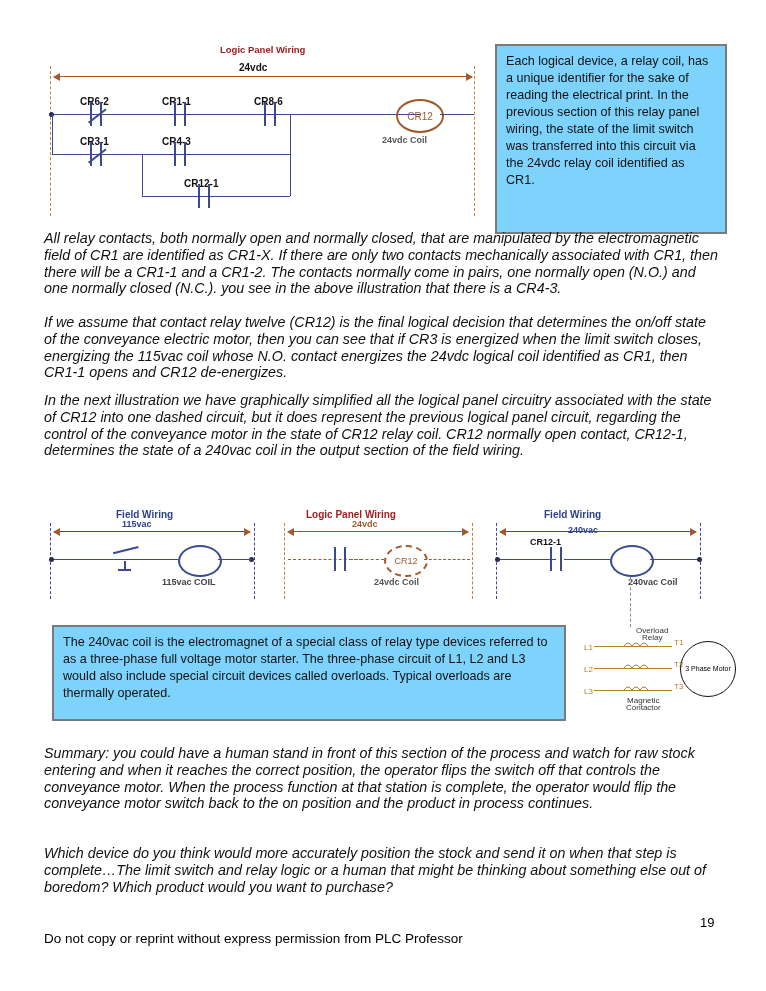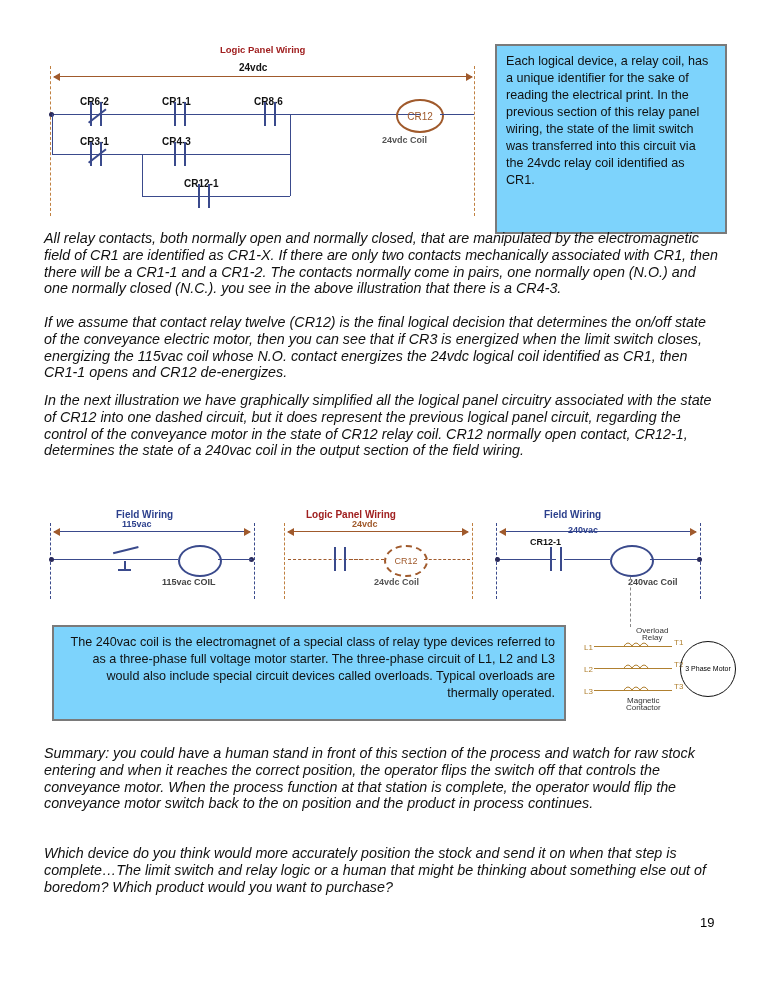--- a/index.html
+++ b/index.html
@@ -248,20 +248,21 @@
       </svg>
 
       <div class="abs tiny" style="left:90px;top:11px;color:#b08030;">T1</div>
       <div class="abs tiny" style="left:90px;top:33px;color:#b08030;">T2</div>
       <div class="abs tiny" style="left:90px;top:55px;color:#b08030;">T3</div>
 
       <div class="motorcircle" style="left:96px;top:14px;">3 Phase Motor</div>
     </div>
   </div>
 
-  <div class="callout" style="left:52px;top:625px;width:492px;height:78px;text-align:right;">The 240vac coil is the electromagnet of a special class of relay type devices referred to as a three-phase full voltage motor starter. The three-phase circuit of L1, L2 and L3 would also include special circuit devices called overloads. Typical overloads are thermally operated.</div>
+  <div class="callout" style="left:52px;top:625px;width:492px;height:78px;">The 240vac coil is the electromagnet of a special class of relay type devices referred to as a three-phase full voltage motor starter. The three-phase circuit of L1, L2 and L3 would also include special circuit devices called overloads. Typical overloads are thermally operated.</div>
 
   <div class="abs para" style="left:44px;top:745px;width:680px;">Summary: you could have a human stand in front of this section of the process and watch for raw stock entering and when it reaches the correct position, the operator flips the switch off that controls the conveyance motor. When the process function at that station is complete, the operator would flip the conveyance motor switch back to the on position and the product in process continues.</div>
   <div class="abs para" style="left:44px;top:845px;width:688px;">Which device do you think would more accurately position the stock and send it on when that step is complete…The limit switch and relay logic or a human that might be thinking about something else out of boredom? Which product would you want to purchase?</div>
 
   <div class="abs" id="pagenum" style="left:700px;">19</div>
+  <div class="abs" id="footer">Do not copy or reprint without express permission from PLC Professor</div>
 
 </div>
 
 </body></html>

